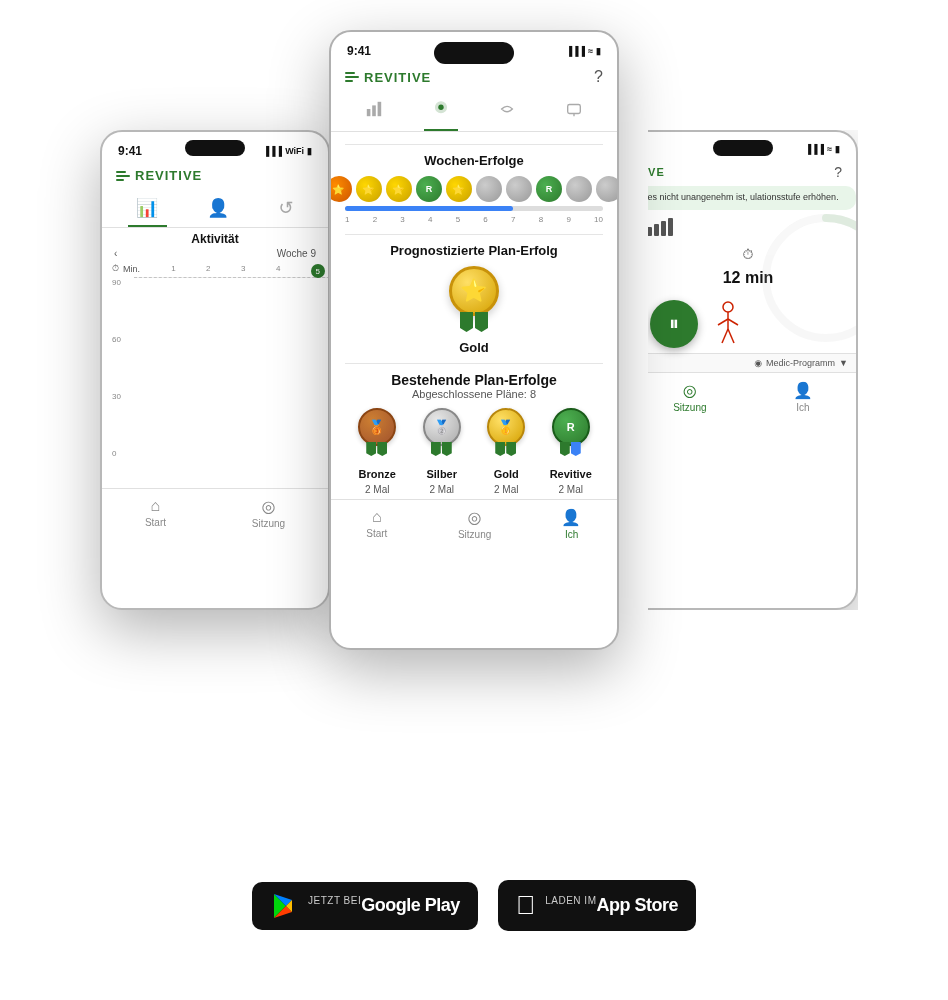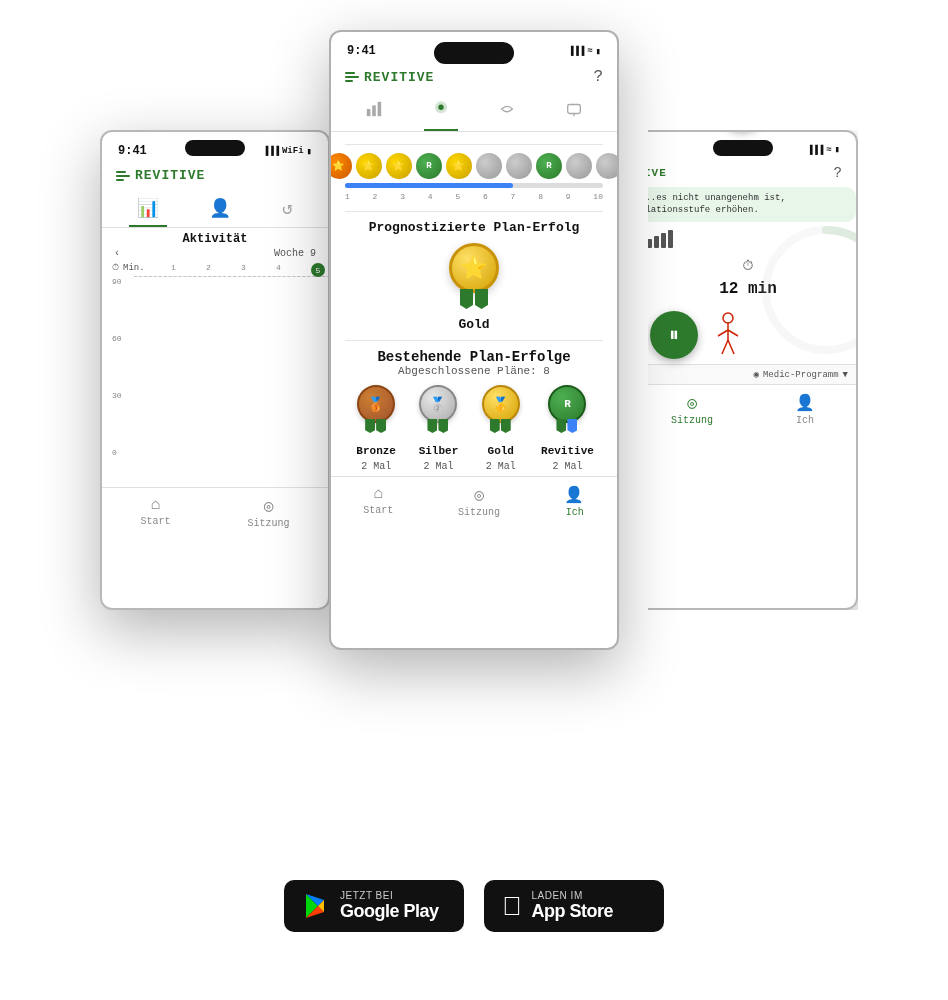--- a/index.html
+++ b/index.html
@@ -20,26 +20,25 @@
       width: 948px;
       height: 860px;
       display: flex;
       align-items: center;
       justify-content: center;
     }
 
     
     .phone {
       position: absolute;
-      border-radius: 12px;
+      border-radius: 22px;
       background: #f0f0f0;
       box-shadow: 0 20px 60px rgba(0,0,0,0.3);
       overflow: hidden;
       border: 2px solid #c8c8c8;
-      font-family: Liberation Mono, monospace;
     }
 
     
     .phone-left {
       width: 230px;
       height: 480px;
       left: 100px;
       top: 130px;
       z-index: 1;
       background: #ffffff;
@@ -602,21 +601,20 @@
       background: #111;
       color: white;
       padding: 10px 18px;
       border-radius: 10px;
       min-width: 180px;
       cursor: pointer;
     }
 
     .store-btn-text {
       display: flex;
-      flex-direction: column;
     }
 
     .store-btn-small {
       font-size: 10px;
       color: #ccc;
       text-transform: uppercase;
       letter-spacing: 0.5px;
     }
 
     .store-btn-big {
@@ -792,20 +790,21 @@
             <line x1="10" y1="15" x2="10" y2="18" stroke="#aaa" stroke-width="1.5"></line>
           </svg>
       </div>
     </div>
 
     <div class="center-content">
 
 
       <div class="divider"></div>
 
+      <div class="sub-title">Wochen-Erfolge</div>
 
       <div class="weekly-badges">
         <div class="badges-row">
 
           <div class="badge-circle badge-orange">⭐</div>
           <div class="badge-circle badge-gold">⭐</div>
           <div class="badge-circle badge-gold">⭐</div>
           <div class="badge-circle badge-green">R</div>
           <div class="badge-circle badge-gold">⭐</div>
           <div class="badge-circle badge-gray"></div>

